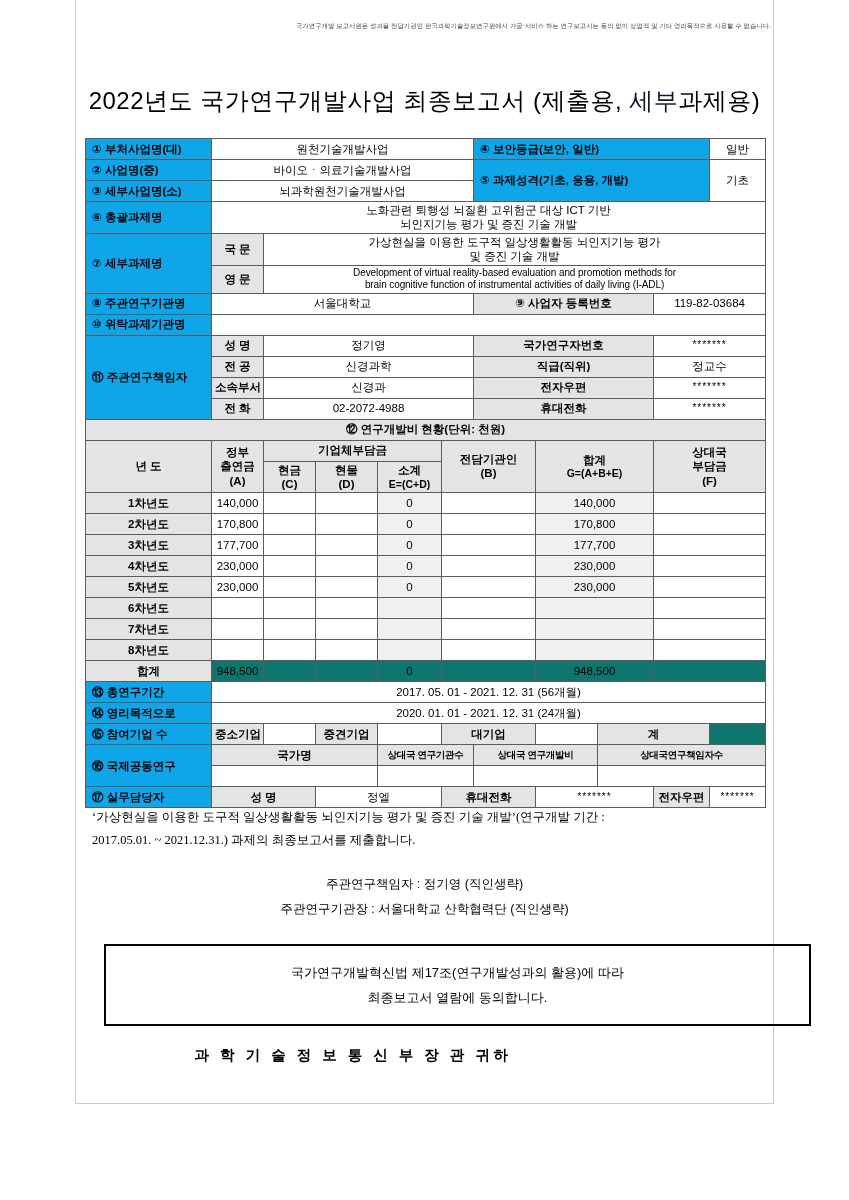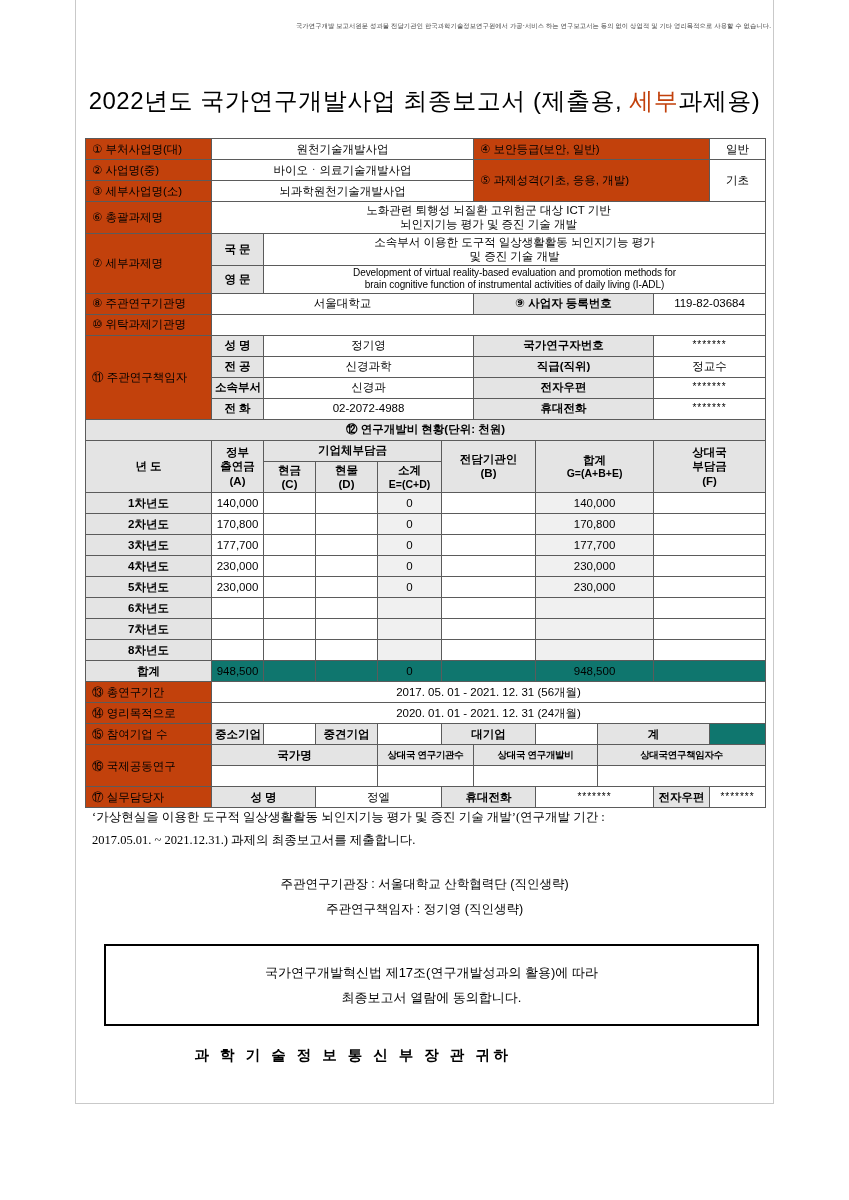--- a/index.html
+++ b/index.html
@@ -48,21 +48,21 @@
   .doc-title {
     position: absolute;
     left: 0;
     top: 85px;
     width: 849px;
     text-align: center;
     font-size: 24px;
     letter-spacing: 0.5px;
     white-space: nowrap;
   }
-  .doc-title .red { color: #c2410c; }
+  .doc-title .red { color: #0f172a; }
 
   .main-table {
     position: absolute;
     left: 85px;
     top: 138px;
     width: 680px;
     border-collapse: collapse;
     table-layout: fixed;
     font-size: 11.5px;
   }
@@ -70,24 +70,25 @@
     border: 1px solid #5b5b5b;
     padding: 1px 3px;
     text-align: center;
     vertical-align: middle;
     height: 18px;
     line-height: 1.25;
     word-break: keep-all;
     overflow: hidden;
   }
   .lbl {
-    background: #c2410c;
+    background: #0ea5e9;
     text-align: left !important;
     padding-left: 6px !important;
     white-space: nowrap;
+    font-weight: bold;
   }
   .lbl-c {
     background: #e4e4e4;
     text-align: center !important;
     white-space: nowrap;
     font-weight: bold;
   }
   .val { background: #ffffff; }
   .shade-lite { background: #f0f0f0; }
   .shade-dark { background: #0f766e; }
@@ -116,21 +117,21 @@
     top: 872px;
     width: 849px;
     text-align: center;
     font-size: 12.5px;
     line-height: 2.0;
   }
   .consent-box {
     position: absolute;
     left: 104px;
     top: 944px;
-    width: 655px;
+    width: 707px;
     height: 82px;
     border: 2.5px solid #000000;
     box-sizing: border-box;
     display: flex;
     flex-direction: column;
     align-items: center;
     justify-content: center;
     font-size: 13px;
     line-height: 1.95;
   }
@@ -197,21 +198,21 @@
         <td class="val tall" colspan="10">
           <div>노화관련 퇴행성 뇌질환 고위험군 대상 ICT 기반</div>
           <div>뇌인지기능 평가 및 증진 기술 개발</div>
         </td>
       </tr>
 
       <tr>
         <td class="lbl" colspan="2" rowspan="2">⑦ 세부과제명</td>
         <td class="lbl-c tall">국 문</td>
         <td class="val tall" colspan="9">
-          <div>소속부서 이용한 도구적 일상생활활동 뇌인지기능 평가</div>
+          <div>가상현실을 이용한 도구적 일상생활활동 뇌인지기능 평가</div>
           <div>및 증진 기술 개발</div>
         </td>
       </tr>
 
       <tr>
         <td class="lbl-c tall">영 문</td>
         <td class="val tall eng" colspan="9">
           <div>Development of virtual reality-based evaluation and promotion methods for</div>
           <div>brain cognitive function of instrumental activities of daily living (I-ADL)</div>
         </td>
@@ -436,22 +437,22 @@
 
     </tbody>
   </table>
 
   <div class="decl">
     <div>‘가상현실을 이용한 도구적 일상생활활동 뇌인지기능 평가 및 증진 기술 개발’(연구개발 기간 :</div>
     <div>2017.05.01. ~ 2021.12.31.) 과제의 최종보고서를 제출합니다.</div>
   </div>
 
   <div class="sign">
+    <div>주관연구책임자 :  정기영   (직인생략)</div>
     <div>주관연구기관장 : 서울대학교 산학협력단   (직인생략)</div>
-    <div>주관연구책임자 :  정기영   (직인생략)</div>
   </div>
 
   <div class="consent-box">
     <div>국가연구개발혁신법 제17조(연구개발성과의 활용)에 따라</div>
     <div>최종보고서 열람에 동의합니다.</div>
   </div>
 
   <div class="footer-line">과 학 기 술 정 보 통 신 부 장 관 귀하</div>
 
 </div>

